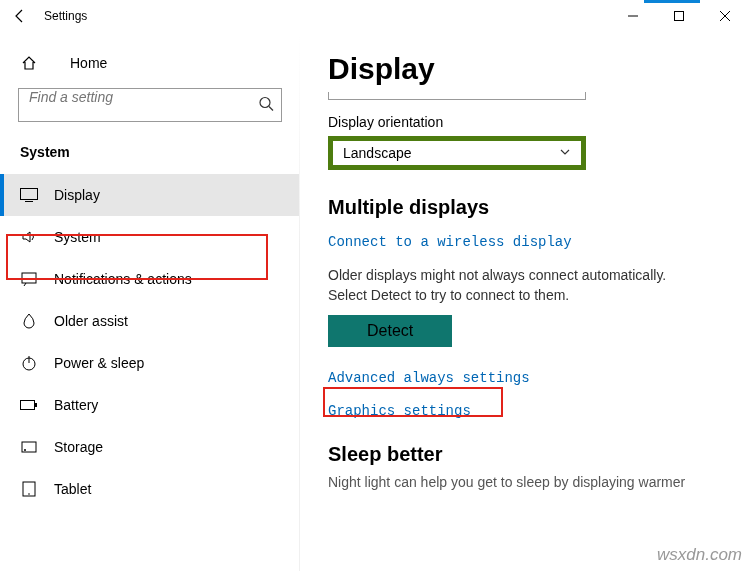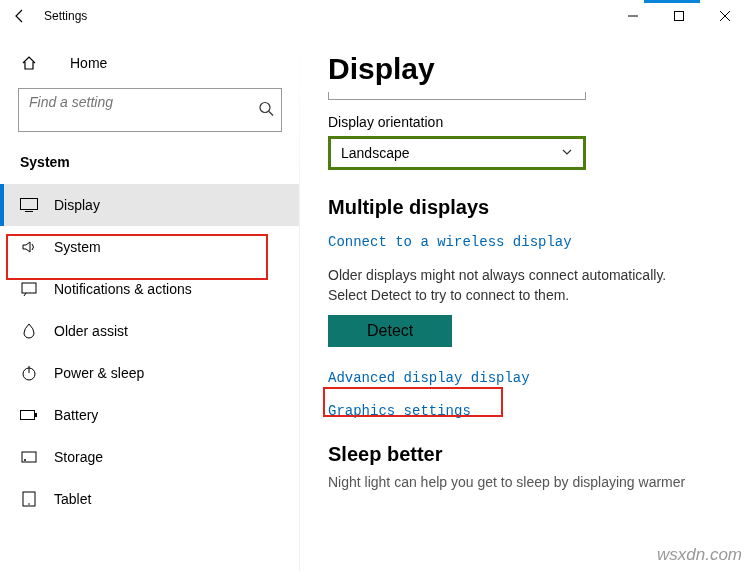--- a/index.html
+++ b/index.html
@@ -70,21 +70,21 @@
     .home-row .ico, .nav-item .ico {
       width: 18px; height: 18px; display:flex; align-items:center; justify-content:center;
       color:#333;
     }
     .search-wrap {
       margin: 6px 18px 16px 18px;
       position: relative;
     }
     .search {
       width: 100%;
-      height: 44px;
+      height: 34px;
       border: 1px solid #999;
       background: #fff;
       padding: 0 36px 16px 10px;
       font-size: 14px;
       font-style: italic;
       color: #666;
       outline: none;
     }
     .search-ico {
       position: absolute; right: 8px; top: 50%; transform: translateY(-50%);
@@ -136,21 +136,21 @@
       height: 8px;
       width: 258px;
       margin-bottom: 14px;
     }
     .field-label {
       font-size: 14px;
       margin-bottom: 6px;
     }
     .dropdown {
       width: 258px; height: 34px;
-      border: 3px solid #4d7c0f;
+      border: 5px solid #4d7c0f;
       display:flex; align-items:center; justify-content:space-between;
       padding: 0 10px;
       font-size: 14px;
       margin-bottom: 26px;
       cursor: default;
     }
     .section-h {
       font-size: 20px;
       font-weight: 600;
       margin-bottom: 14px;
@@ -343,21 +343,21 @@
 
     <div class="link-block">
       <span class="link">Connect to a wireless display</span>
     </div>
 
     <div class="body-text">Older displays might not always connect automatically. Select Detect to try to connect to them.</div>
 
     <button class="detect-btn">Detect</button>
 
     <div class="link-block">
-      <span class="link">Advanced display display</span>
+      <span class="link">Advanced always settings</span>
     </div>
     <div class="link-block">
       <span class="link">Graphics settings</span>
     </div>
 
     <div class="sleep-h">Sleep better</div>
     <div class="sleep-text">Night light can help you get to sleep by displaying warmer</div>
 
     <div class="highlight-link"></div>
   </div>

